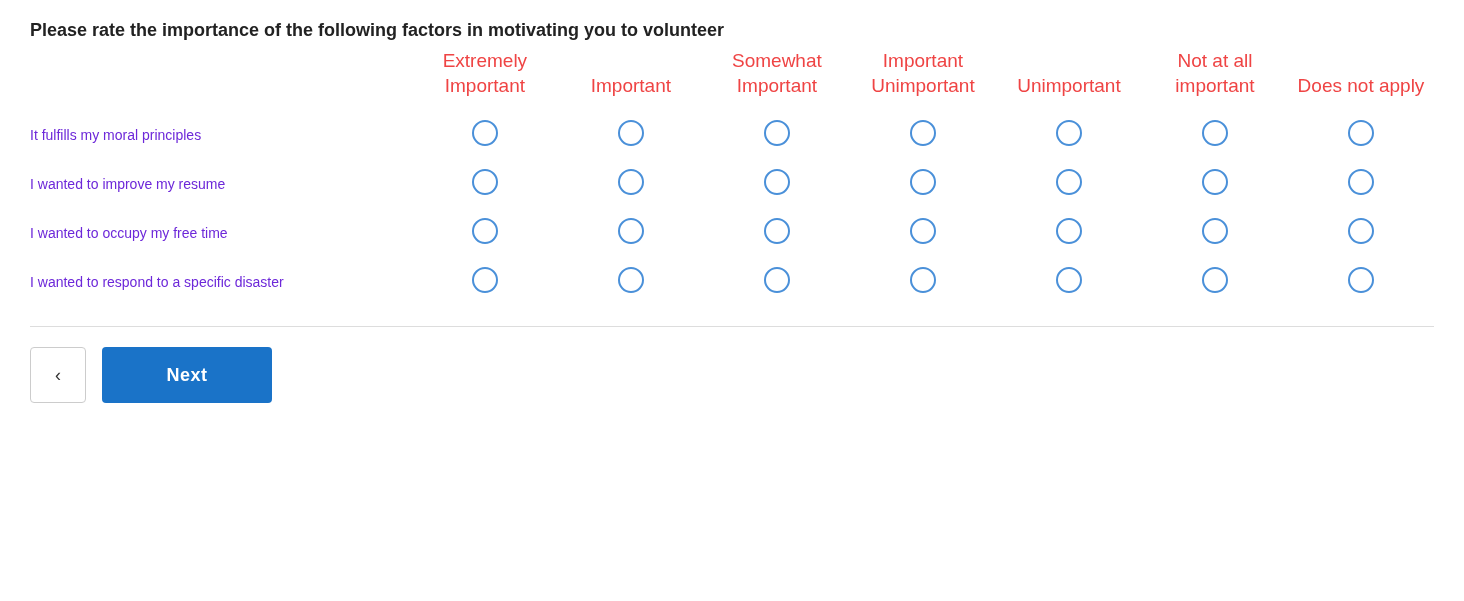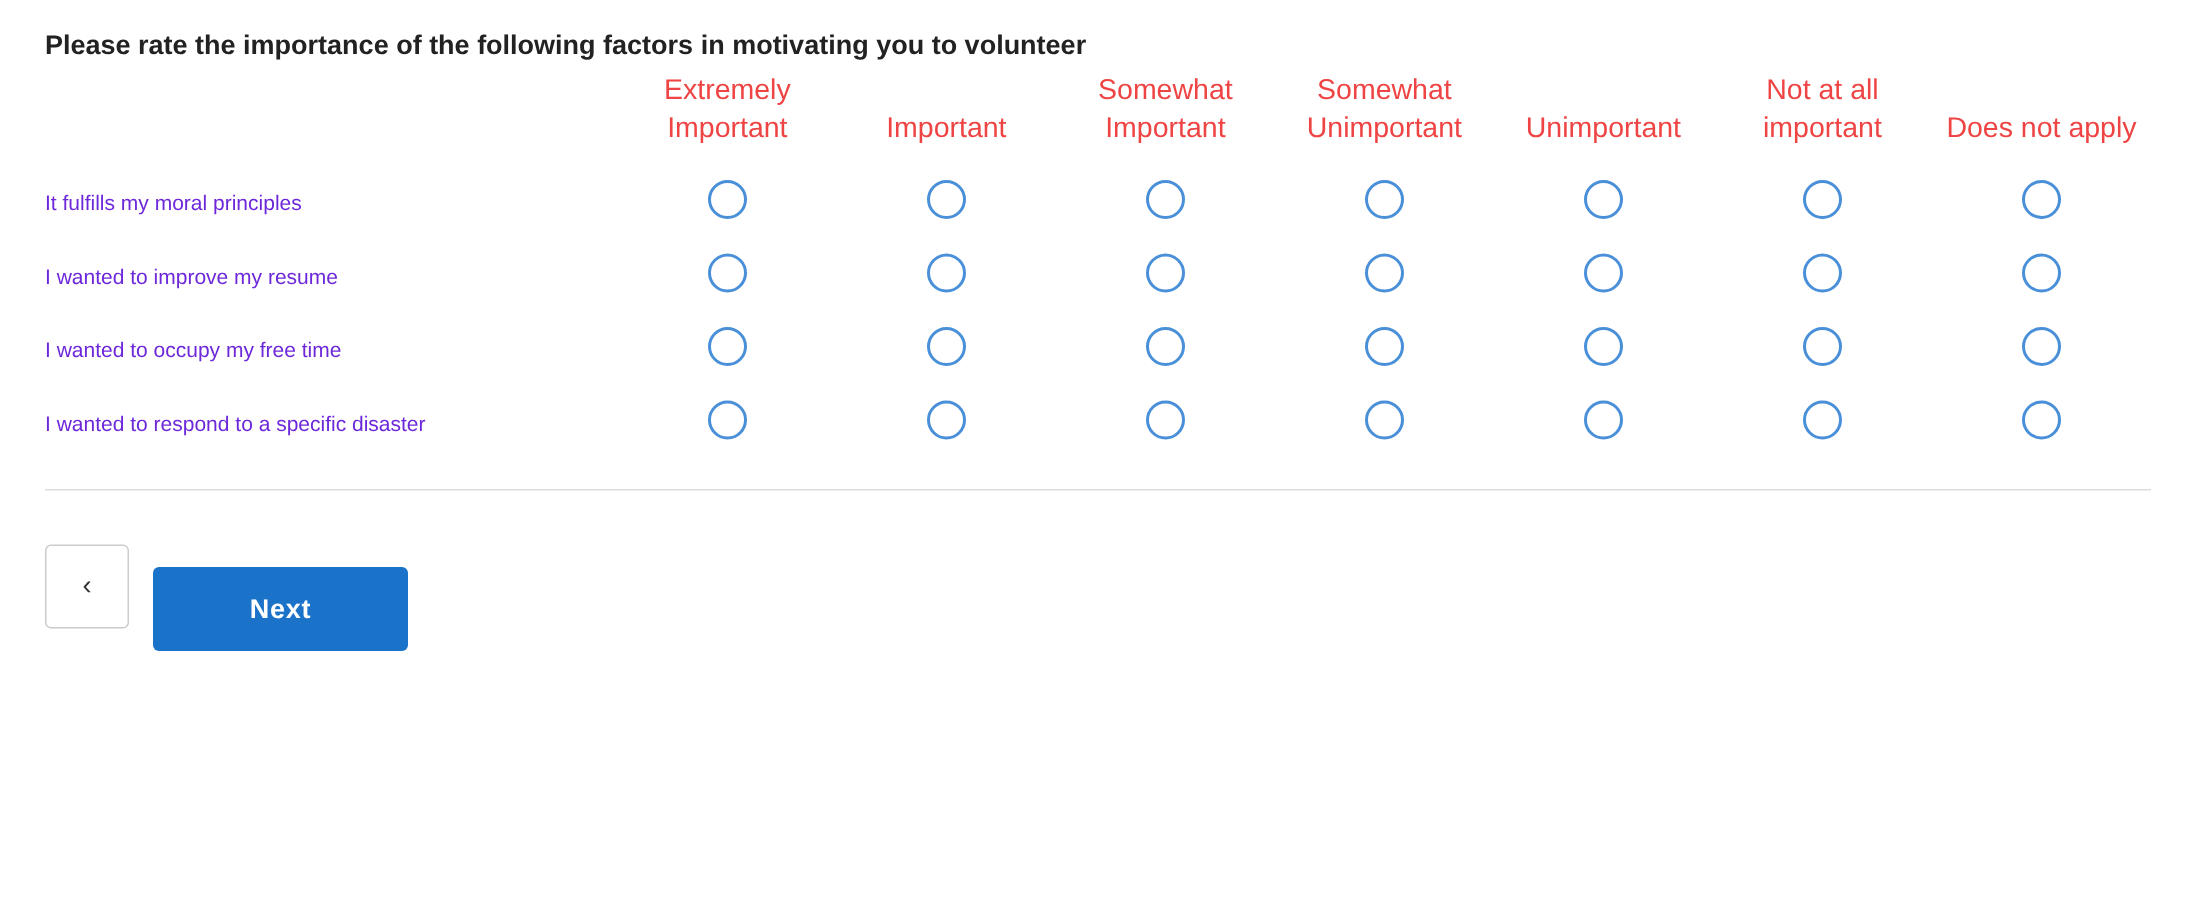--- a/index.html
+++ b/index.html
@@ -90,36 +90,35 @@
       width: 170px;
       height: 56px;
       background: #1a73c8;
       color: #fff;
       border: none;
       border-radius: 4px;
       cursor: pointer;
       font-size: 18px;
       font-weight: 600;
       letter-spacing: 0.5px;
-      margin-top: 31px;
     }
   </style>
 </head>
 <body>
 
 <h2>Please rate the importance of the following factors in motivating you to volunteer</h2>
 
 <table class="survey-table">
   <thead>
     <tr id="header-row">
     <th></th>
         <th>Extremely Important</th>
         <th>Important</th>
         <th>Somewhat Important</th>
-        <th>Somewhat Unimportant</th>
+        <th>Important Unimportant</th>
         <th>Unimportant</th>
         <th>Not at all important</th>
         <th>Does not apply</th>
       </tr>
   </thead>
   <tbody id="survey-body">
   <tr>
         <td>It fulfills my moral principles</td>
         <td><span class="radio-circle" role="radio" aria-checked="false" tabindex="0"></span></td>
         <td><span class="radio-circle" role="radio" aria-checked="false" tabindex="0"></span></td>

